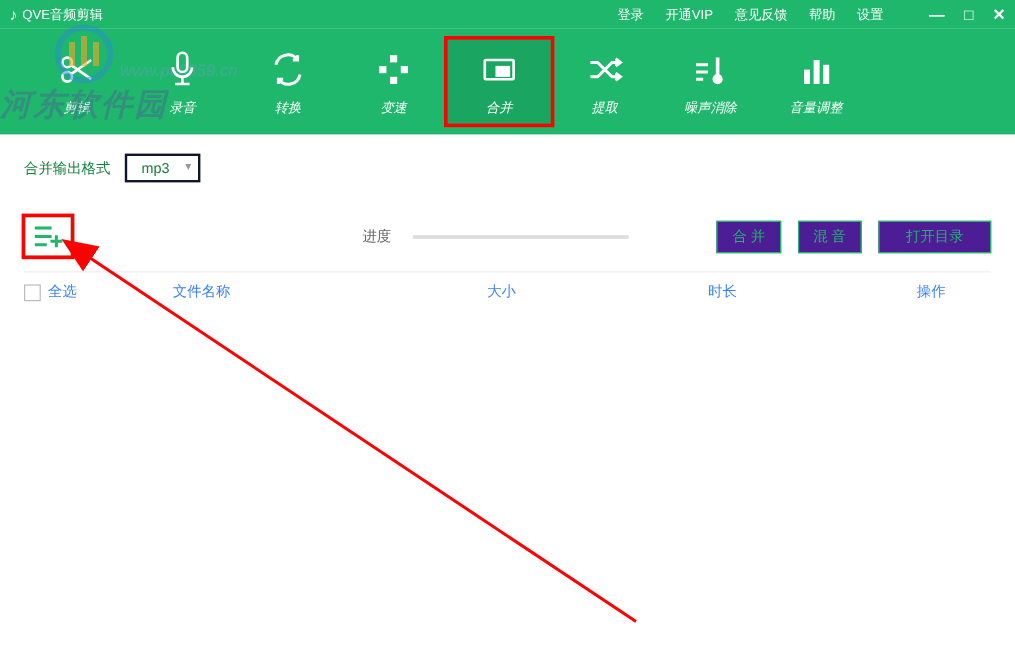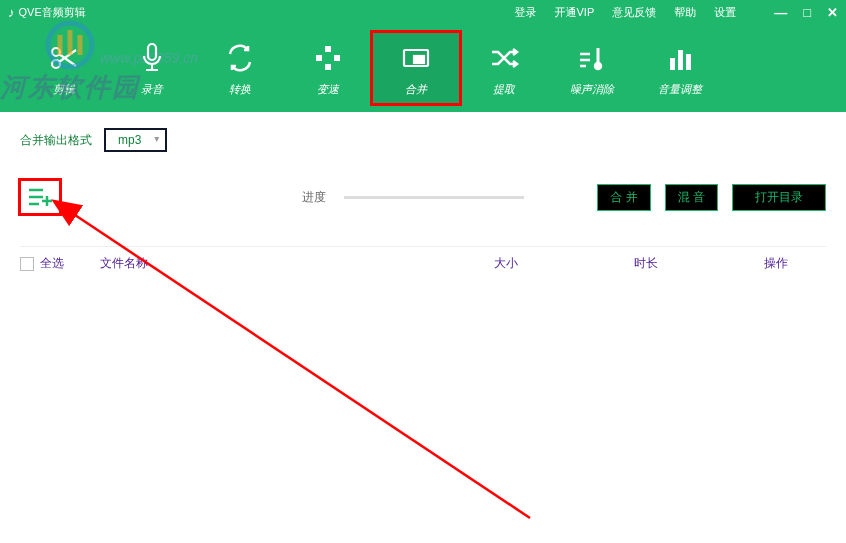--- a/index.html
+++ b/index.html
@@ -24,23 +24,23 @@
 .body-area { padding: 16px 20px; position: relative; }
 .format-row { display: flex; align-items: center; gap: 12px; font-size: 12px; color: #15803d; }
 .select { border: 2px solid #0f172a; padding: 3px 24px 3px 12px; font-size: 12px; position: relative; cursor: pointer; min-width: 60px; background: #fff; }
 .select::after { content: "▾"; position: absolute; right: 6px; top: 3px; color: #999; font-size: 10px; }
 .action-row { display: flex; align-items: center; margin-top: 28px; gap: 12px; }
 .add-btn { width: 40px; height: 34px; border: 1px solid #1fb76c; display: flex; align-items: center; justify-content: center; cursor: pointer; position: relative; }
 .add-btn.highlighted::before { content: ""; position: absolute; inset: -3px; border: 3px solid #ff0000; pointer-events: none; }
 .progress-label { margin-left: 230px; font-size: 12px; color: #666; }
 .progress-bar { width: 180px; height: 3px; background: #ddd; margin-left: 6px; }
 .btn-group { margin-left: auto; display: flex; gap: 14px; }
-.btn { border: 1px solid #1fb76c; color: #1fb76c; background: #000000; padding: 4px 12px; font-size: 12px; cursor: pointer; }
+.btn { border: 1px solid #1fb76c; color: #1fb76c; background: #4c1d95; padding: 4px 12px; font-size: 12px; cursor: pointer; }
 .btn.wide { padding: 4px 22px; }
-.table-header { display: flex; align-items: center; margin-top: 32px; padding: 8px 0; border-top: 1px solid #eee; font-size: 12px; color: #4c1d95; }
+.table-header { display: flex; align-items: center; margin-top: 12px; padding: 8px 0; border-top: 1px solid #eee; font-size: 12px; color: #3b82f6; gap: 44px; }
 .th-check { display: flex; align-items: center; gap: 6px; width: 80px; }
 .checkbox { width: 14px; height: 14px; border: 1px solid #bbb; cursor: pointer; }
 .th-name { flex: 1; }
 .th-size { width: 120px; text-align: center; }
 .th-dur { width: 160px; text-align: center; }
 .th-op { width: 100px; text-align: center; }
 .arrow-svg { position: absolute; top: 158px; left: 30px; pointer-events: none; z-index: 20; }
 </style>
 </head>
 <body>

